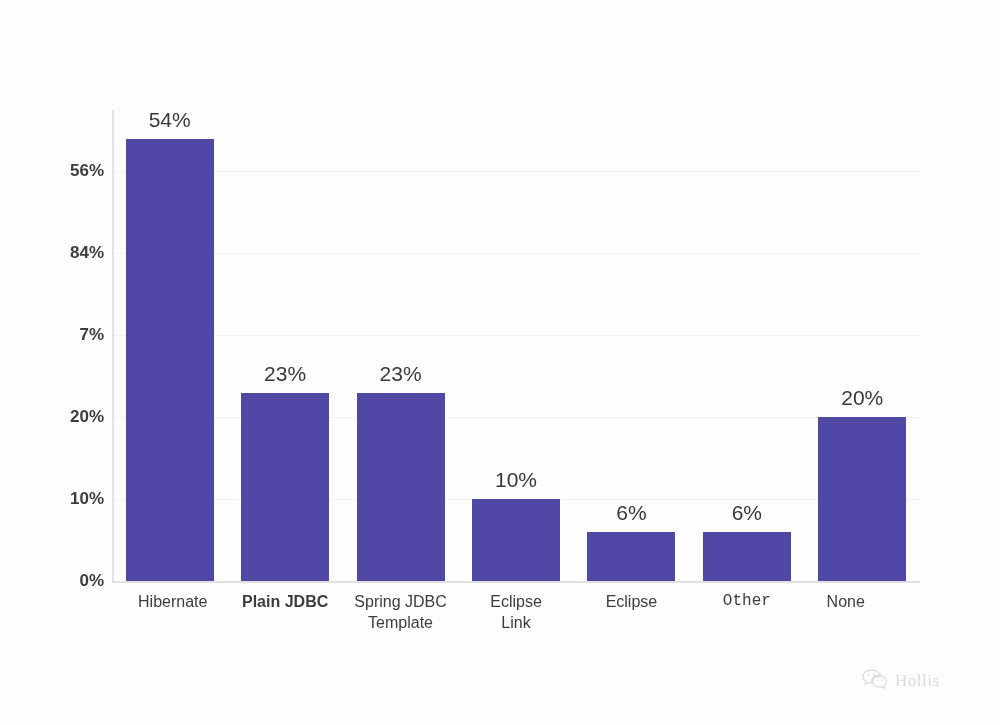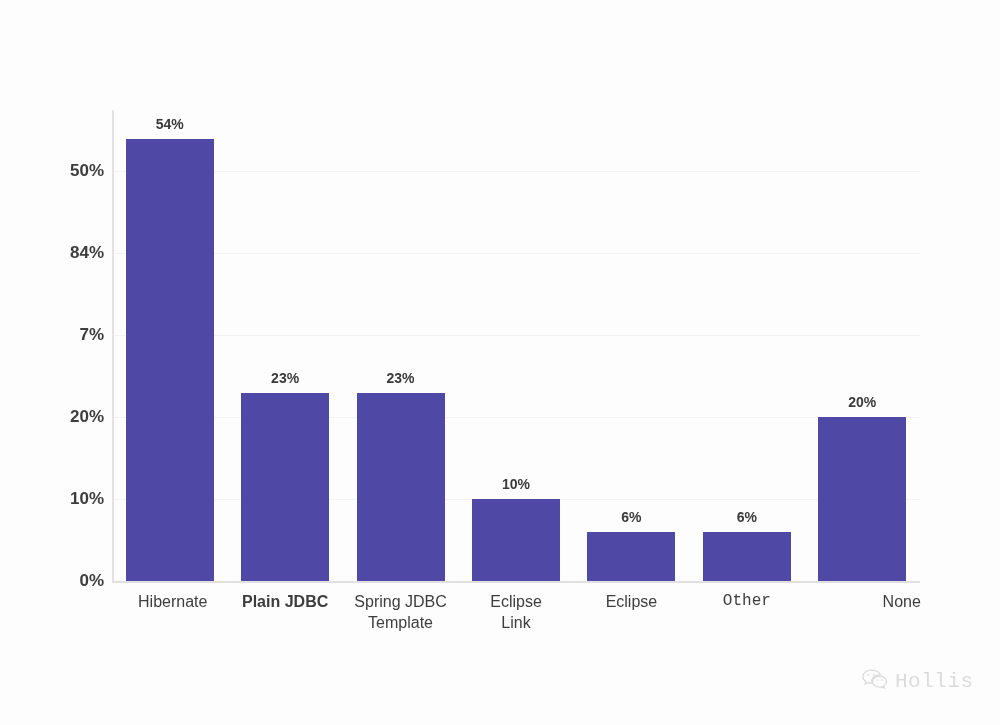--- a/index.html
+++ b/index.html
@@ -96,22 +96,22 @@
     bottom: 0;
     left: 50%;
     transform: translateX(-50%);
     width: 88px;
     background: #5048a5;
   }
   .bar-value {
     position: absolute;
     left: 50%;
     transform: translateX(-50%);
-    font-size: 14px;
-    font-weight: bold;
+    font-size: 21px;
+    font-weight: normal;
     color: #3a3a3a;
     white-space: nowrap;
   }
 
   
   .xlabels-layer {
     position: absolute;
     left: 112px;
     top: 591px;
     width: 808px;
@@ -130,24 +130,24 @@
   .watermark {
     position: absolute;
     left: 862px;
     top: 669px;
     display: flex;
     align-items: center;
     gap: 7px;
     opacity: 0.30;
   }
   .watermark-text {
-    font-size: 21px;
+    font-size: 17px;
     color: #8f8f96;
     letter-spacing: 0.5px;
-    font-family: Liberation Mono, monospace;
+    font-family: Liberation Serif, serif;
   }
   .wechat-icon {
     display: block;
   }
 </style>
 </head>
 <body>
 
 <div id="chart-root">
 
@@ -163,21 +163,21 @@
 
   <div class="axis-y-line"></div>
   <div class="axis-x-line"></div>
 
   <div class="ytick-wrap" id="yticks">
       <div class="ytick" style="top: 471px;">0%</div>
       <div class="ytick" style="top: 389.087px;">10%</div>
       <div class="ytick" style="top: 307.174px;">20%</div>
       <div class="ytick" style="top: 225.261px;">7%</div>
       <div class="ytick" style="top: 143.348px;">84%</div>
-      <div class="ytick" style="top: 61.4348px;">50%</div>
+      <div class="ytick" style="top: 61.4348px;">56%</div>
     </div>
 
   <div class="bars-layer" id="bars">
       <div class="bar-slot" style="left: 0px; width: 115.429px;">
         <div class="bar-rect" style="height: 442.33px; background: rgb(80, 72, 165);"></div>
         <div class="bar-value" style="bottom: 449.33px; color: rgb(58, 58, 58);">54%</div>
       </div>
       <div class="bar-slot" style="left: 115.429px; width: 115.429px;">
         <div class="bar-rect" style="height: 188.4px; background: rgb(80, 72, 165);"></div>
         <div class="bar-value" style="bottom: 195.4px; color: rgb(58, 58, 58);">23%</div>
@@ -218,21 +218,21 @@
       <div class="xlabel" style="left: 346.286px; width: 115.429px;">
         <div>Eclipse</div>
         <div>Link</div>
       </div>
       <div class="xlabel" style="left: 461.714px; width: 115.429px;">
         <div>Eclipse</div>
       </div>
       <div class="xlabel" style="left: 577.143px; width: 115.429px; font-family: Liberation Mono, monospace;">
         <div>Other</div>
       </div>
-      <div class="xlabel" style="left: 732px; width: 115.429px;">
+      <div class="xlabel" style="left: 676px; width: 115.429px;">
         <div>None</div>
       </div>
     </div>
 
   <div class="watermark">
     <span class="wechat-icon">
       <svg width="26" height="20" viewBox="0 0 26 20" xmlns="http://www.w3.org/2000/svg">
         <path d="M9.2 1.1C4.6 1.1 0.9 4.0 0.9 7.6c0 2.0 1.2 3.8 3.0 5.0L3.2 15.0l2.8-1.4c1.0 0.3 2.1 0.5 3.2 0.5 0.3 0 0.5 0 0.8 0-0.2-0.6-0.3-1.2-0.3-1.8 0-3.6 3.5-6.5 7.9-6.5 0.3 0 0.6 0 0.9 0C17.7 3.3 13.9 1.1 9.2 1.1z" fill="none" stroke="#8f8f96" stroke-width="1.3"></path>
         <circle cx="6.4" cy="5.8" r="0.95" fill="#8f8f96"></circle>
         <circle cx="11.9" cy="5.8" r="0.95" fill="#8f8f96"></circle>

